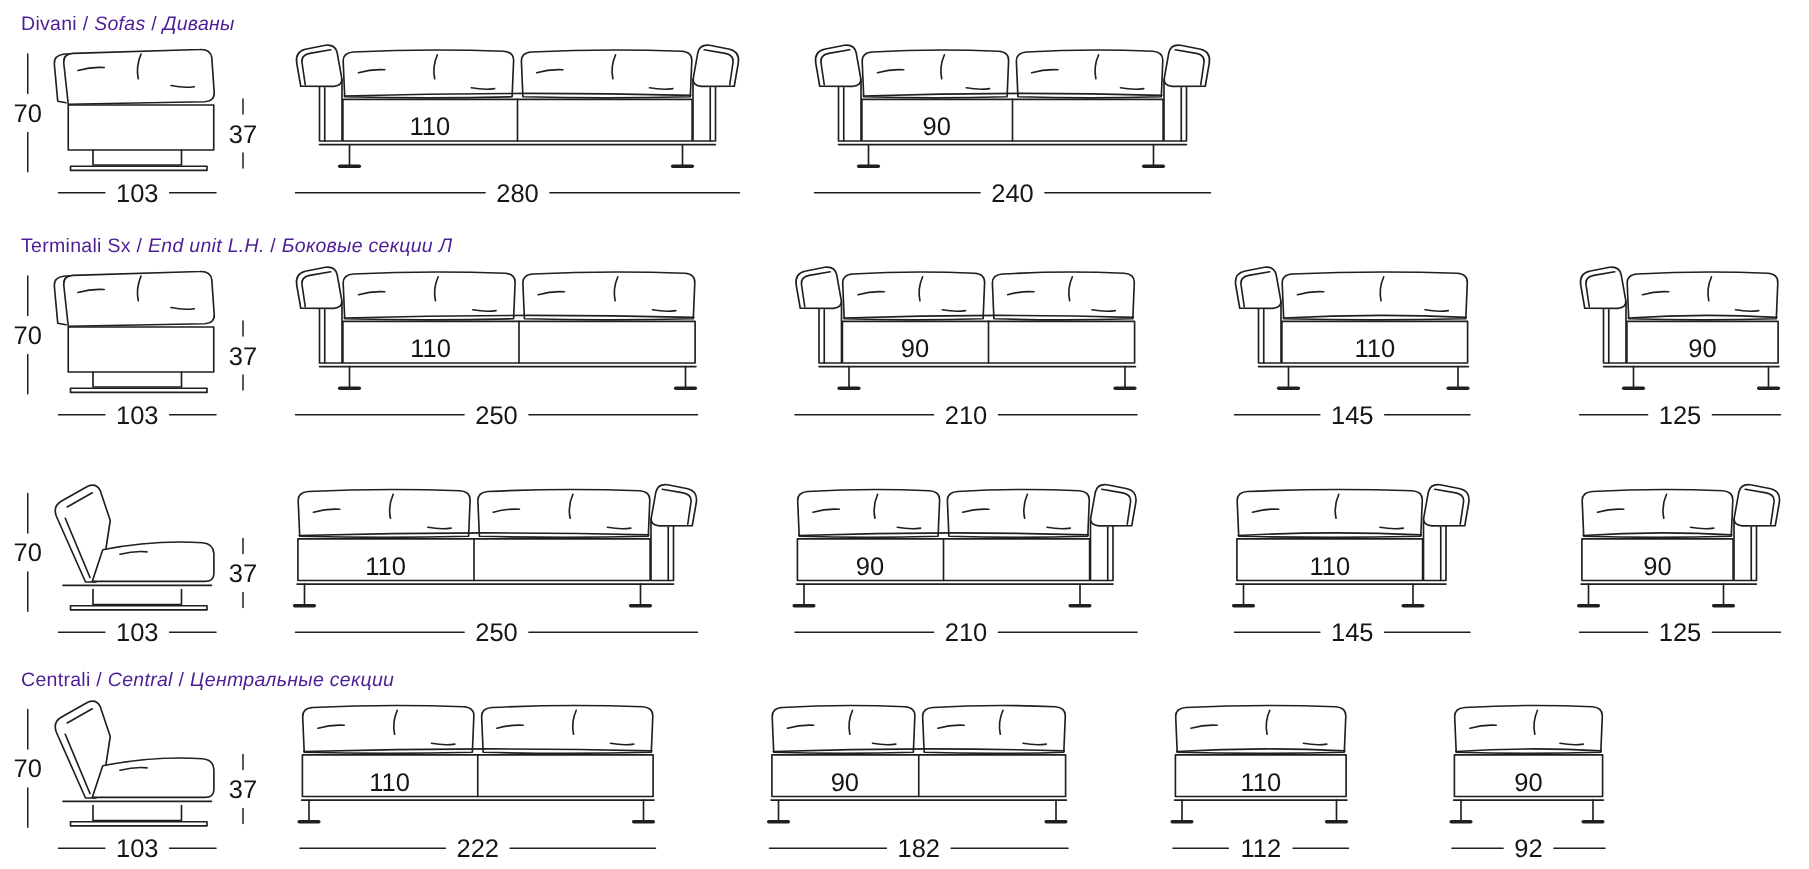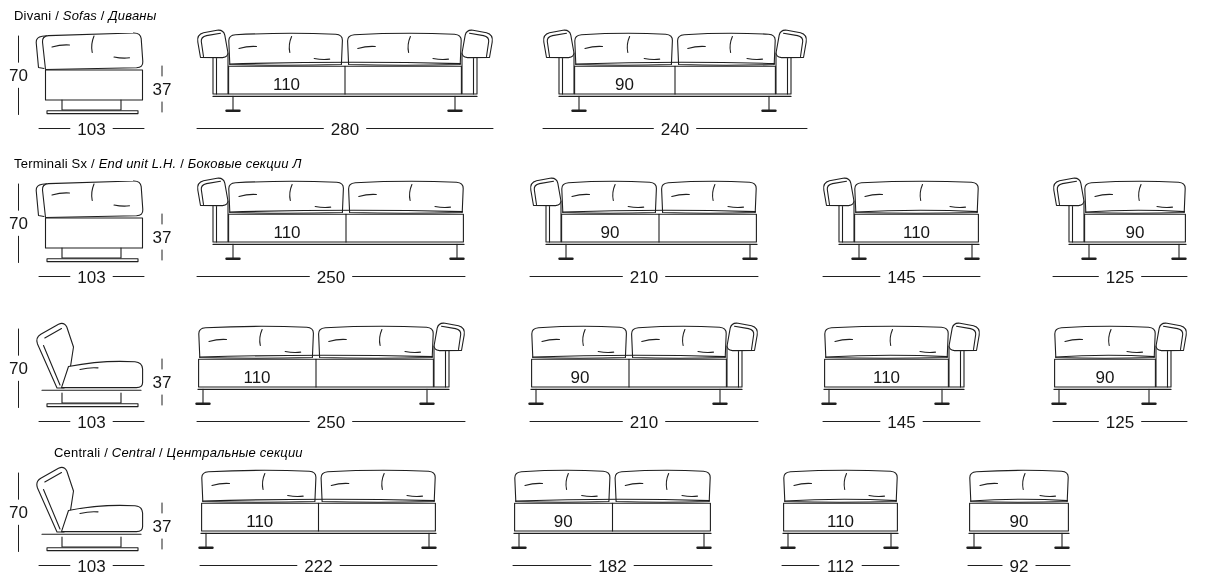--- a/index.html
+++ b/index.html
@@ -6,21 +6,21 @@
   body{
     width:1206px;height:579px;position:relative;overflow:hidden;
     background:#ffffff;
     font-family:"Liberation Sans", sans-serif;
   }
   #canvas{position:absolute;left:0;top:0;width:1206px;height:579px;}
   svg#diagram{position:absolute;left:0;top:0;}
   svg text{font-family:"Liberation Sans", sans-serif;}
   .row-title{
     position:absolute;left:14px;
-    font-size:13px;line-height:15px;color:#000000;
+    font-size:13px;line-height:15px;color:#4c1d95;
     white-space:pre;letter-spacing:0.2px;
   }
   .row-title em{font-style:italic;}
 </style>
 </head>
 <body>
 
 <div id="canvas">
   <svg id="diagram" width="1206" height="579" viewBox="0 0 1206 579">
       <path d="M44,68.5 L38.5,67.5 L36.2,42.5 Q36,37 42.2,36.2 L47,35.8" fill="#fff" stroke="#1f1f1f" stroke-width="1.1" stroke-linejoin="round" stroke-linecap="round"></path>
@@ -389,14 +389,14 @@
       <line x1="968" y1="565.5" x2="1002.1" y2="565.5" stroke="#1f1f1f" stroke-width="1" stroke-linecap="round"></line>
       <line x1="1035.9" y1="565.5" x2="1070" y2="565.5" stroke="#1f1f1f" stroke-width="1" stroke-linecap="round"></line>
       <text x="1019" y="571.5" font-size="17" fill="#161616" text-anchor="middle">92</text>
     </svg>
 
   <div class="row-title" style="top: 8px;"><span>Divani</span><span> / </span><em>Sofas</em><span> / </span><em>Диваны</em></div>
 
   <div class="row-title" style="top: 156px;"><span>Terminali Sx</span><span> / </span><em>End unit L.H.</em><span> / </span><em>Боковые секции Л</em></div>
 
 
-  <div class="row-title" style="top: 445px; margin-left: 40px;"><span>Centrali</span><span> / </span><em>Central</em><span> / </span><em>Центральные секции</em></div>
+  <div class="row-title" style="top: 445px;"><span>Centrali</span><span> / </span><em>Central</em><span> / </span><em>Центральные секции</em></div>
 </div>
 
 </body></html>

